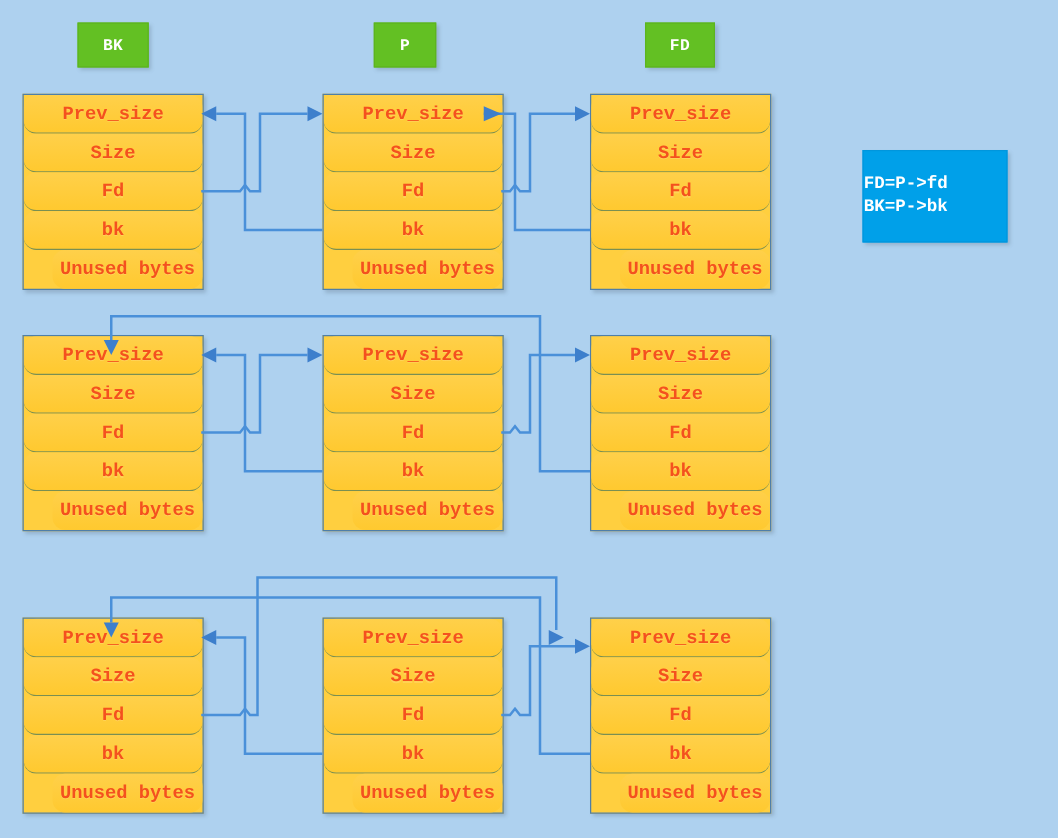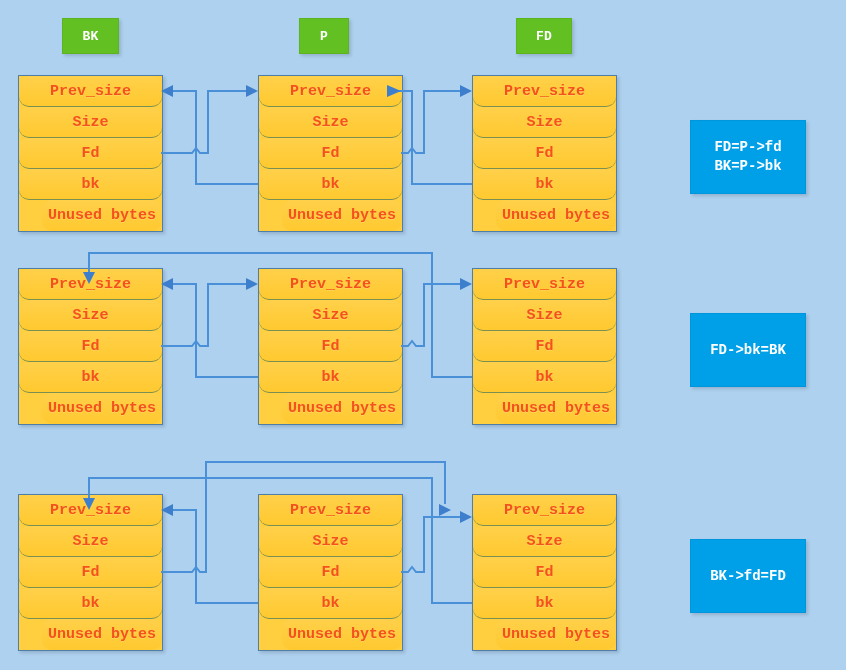--- a/index.html
+++ b/index.html
@@ -52,21 +52,21 @@
   
   .note{
     position:absolute;
     width:114px;
     background:#00a0e9;
     border:1px solid #0096dd;
     color:#ffffff;
     font-size:14px;
     font-weight:bold;
     display:flex;flex-direction:column;
-    align-items:center;justify-content:center;
+    align-items:flex-start;justify-content:center;
     line-height:1.35;
     box-shadow:2px 2px 3px rgba(90,110,130,.30);
   }
   .note span{display:block;white-space:nowrap;}
 
   
   #wires{position:absolute;left:0;top:0;width:846px;height:670px;pointer-events:none;}
   #wires path{fill:none;stroke:#4a90d9;stroke-width:2;stroke-linejoin:miter;stroke-linecap:butt;}
   #wires polygon{fill:#3d7fcc;}
 </style>
@@ -148,26 +148,20 @@
     <div class="cell">Size</div>
     <div class="cell">Fd</div>
     <div class="cell">bk</div>
     <div class="cell">Unused bytes</div>
   </div>
 
   <div class="note" style="left:690px;top:120px;height:72px;">
     <span>FD=P-&gt;fd</span>
     <span>BK=P-&gt;bk</span>
   </div>
-  <div class="note" style="left:690px;top:313px;height:72px;">
-    <span>FD-&gt;bk=BK</span>
-  </div>
-  <div class="note" style="left:690px;top:539px;height:72px;">
-    <span>BK-&gt;fd=FD</span>
-  </div>
 
   <svg id="wires" viewBox="0 0 846 670">
 
     <g>
       <path d="M161,153 H192 l4,-5 l4,5 H208 V91 H246"></path>
       <polygon points="246,85 258,91 246,97"></polygon>
     </g>
 
     <g>
       <path d="M258,184 H196 V91 H173"></path>

